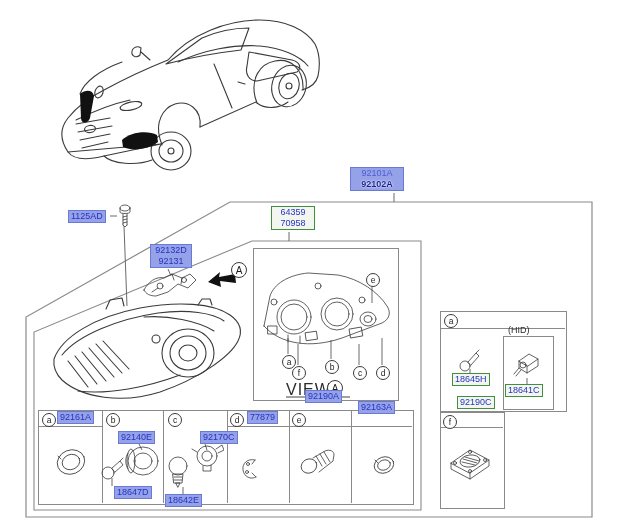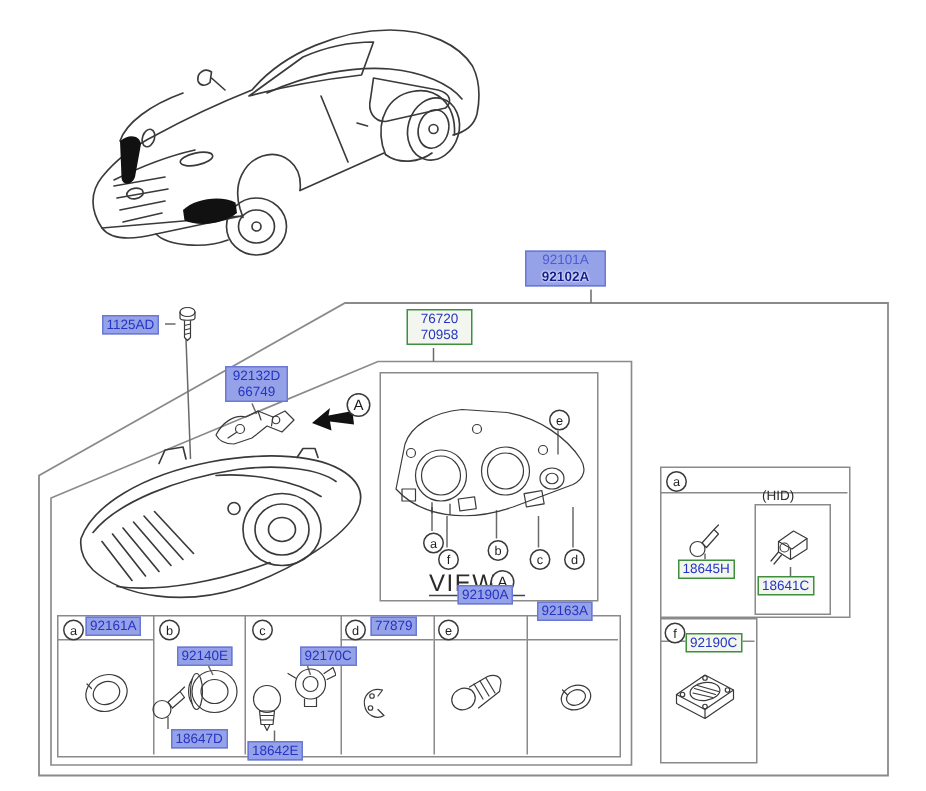--- a/index.html
+++ b/index.html
@@ -94,36 +94,36 @@
       <path d="M70,140 C78,132 96,130 105,135 L106,142 C96,150 80,151 71,147 Z"></path>
     </g>
   </svg>
 
   <div class="lbl" style="left:350px;top:167px;width:48px">
     <span class="row lo">92101A</span>
     <span class="row hi">92102A</span>
   </div>
 
   <div class="lbl green" style="left:271px;top:206px;width:38px">
-    <span class="row">76720</span>
+    <span class="row">64359</span>
     <span class="row">70958</span>
   </div>
 
   <div class="lbl" style="left:68px;top:210px">1125AD</div>
   <svg class="abs" style="left:116px;top:202px;z-index:4" width="18" height="26" viewBox="0 0 18 26">
     <g class="lineart thin">
       <ellipse cx="9" cy="6" rx="5" ry="3"></ellipse>
       <path d="M4,6 L4,10 C4,12 14,12 14,10 L14,6"></path>
       <path d="M7,12 L7,23 M11,12 L11,23 M7,15 L11,14 M7,18 L11,17 M7,21 L11,20 M7,23 L9,25 L11,23"></path>
     </g>
   </svg>
 
   <div class="lbl" style="left:150px;top:244px;width:36px">
     <span class="row">92132D</span>
-    <span class="row">66749</span>
+    <span class="row">92131</span>
   </div>
   <svg class="abs" style="left:138px;top:266px;z-index:3" width="64" height="36" viewBox="0 0 64 36">
     <g class="lineart thin">
       <path d="M6,24 C10,16 18,10 26,12 L34,8 L44,12 L52,8 L58,14 L50,22 L40,18 L30,26 L18,30 C12,30 8,28 6,24 Z"></path>
       <circle cx="22" cy="20" r="3"></circle>
         <circle cx="46" cy="14" r="2.5"></circle>
       <path d="M34,8 L36,14 M44,12 L43,18 M14,26 L20,22"></path>
     </g>
   </svg>
 
@@ -281,21 +281,21 @@
       <path d="M8,12 L8,19 L16,24 L27,17 L27,10 M16,17 L16,24"></path>
       <ellipse cx="12" cy="16" rx="3" ry="3"></ellipse>
       <path d="M8,19 L3,25 M10,21 L5,27"></path>
     </g>
   </svg>
   <div class="lbl green" style="left:505px;top:384px">18641C</div>
 
   <div class="box" style="left:440px;top:412px;width:63px;height:95px"></div>
   <div class="hline" style="left:440px;top:427px;width:63px"></div>
   <div class="circ" style="left:443px;top:415px">f</div>
-  <div class="lbl green" style="left:457px;top:422px">92190C</div>
+  <div class="lbl green" style="left:457px;top:396px">92190C</div>
   <svg class="abs" style="left:447px;top:443px;z-index:3" width="46" height="40" viewBox="0 0 46 40">
     <g class="lineart thin">
       <polygon points="4,20 23,7 42,17 23,30"></polygon>
       <path d="M4,20 L4,26 L23,36 L42,23 L42,17 M23,30 L23,36"></path>
       <ellipse cx="23" cy="18" rx="10" ry="6" transform="rotate(-8 23 18)"></ellipse>
       <path d="M16,16 L30,20 M18,14 L32,18 M15,19 L28,22"></path>
       <circle cx="8" cy="20" r="1.5"></circle>
         <circle cx="23" cy="9" r="1.5"></circle>
       <circle cx="38" cy="17" r="1.5"></circle>
         <circle cx="23" cy="28" r="1.5"></circle>

